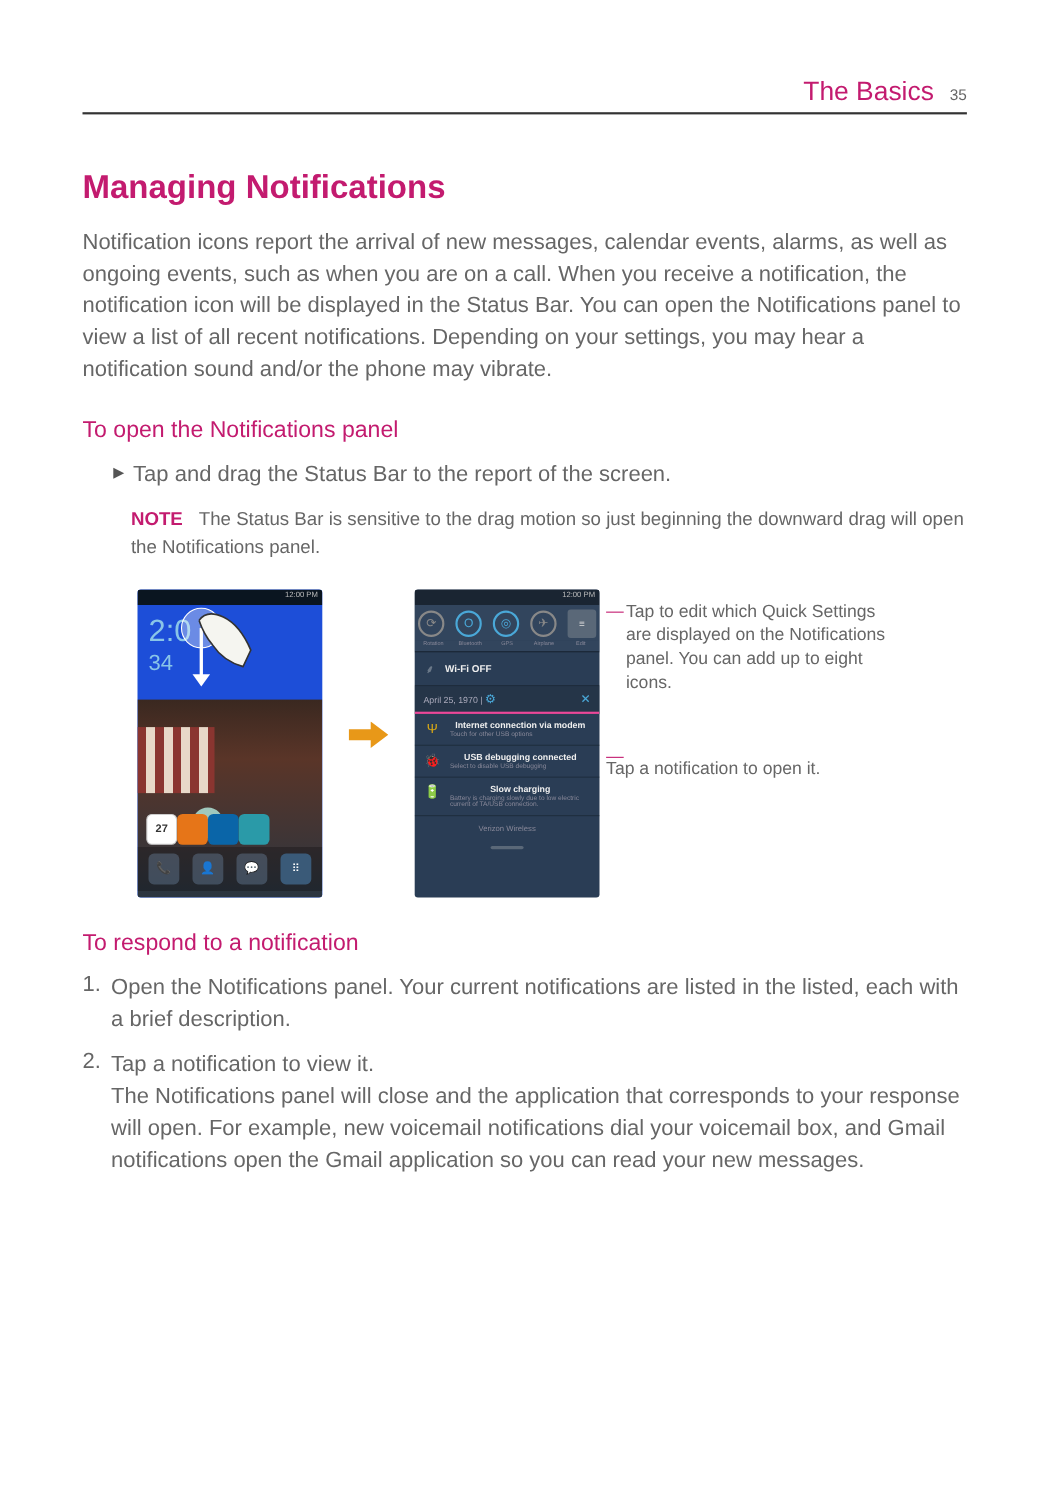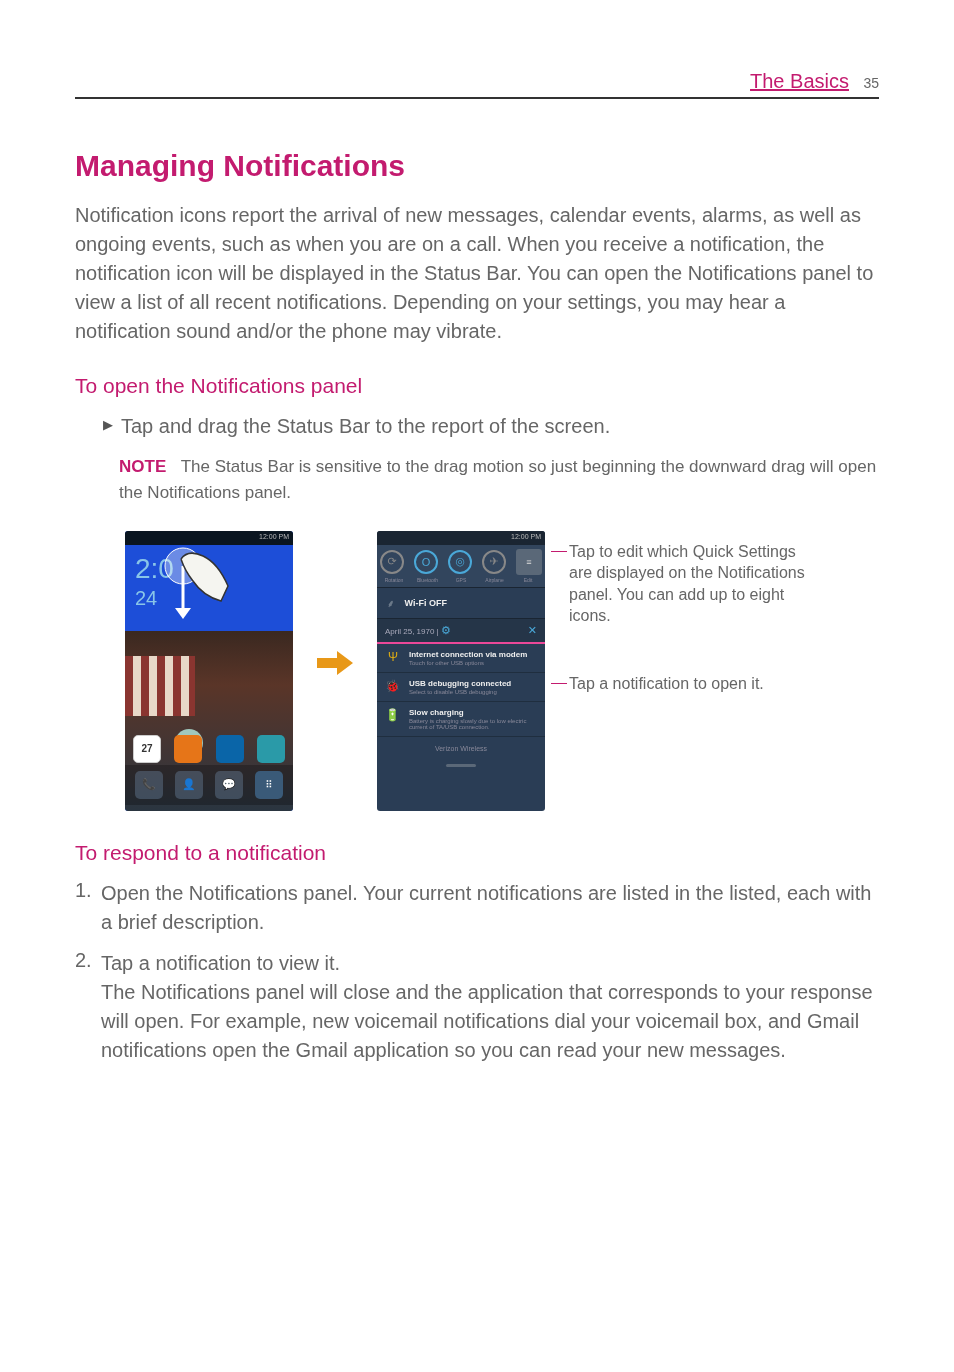--- a/index.html
+++ b/index.html
@@ -15,24 +15,23 @@
       padding: 70px 75px 0 75px;
       color: #555;
     }
     .header-line {
       border-bottom: 2px solid #333;
       padding-bottom: 4px;
       margin-bottom: 50px;
       text-align: right;
     }
     .header-section {
-      font-size: 20px;
+      font-size: 24px;
       color: #c31b6f;
       font-weight: normal;
-      text-decoration: underline;
     }
     .page-num {
       font-size: 14px;
       color: #666;
       margin-left: 10px;
       vertical-align: baseline;
     }
     h1.title {
       color: #c31b6f;
       font-size: 30px;
@@ -132,21 +131,21 @@
       width: 70px;
       height: 60px;
       background: repeating-linear-gradient(90deg, #8a3530 0, #8a3530 8px, #e8d8c8 8px, #e8d8c8 16px);
     }
     .dock-row1 {
       position: absolute;
       bottom: 48px;
       left: 0;
       right: 0;
       display: flex;
-      justify-content: space-between;
+      justify-content: flex-start;
       padding: 0 8px;
     }
     .dock-row2 {
       position: absolute;
       bottom: 6px;
       left: 0;
       right: 0;
       display: flex;
       justify-content: space-around;
       padding: 0 4px;
@@ -267,21 +266,21 @@
     .ni-icon {
       width: 16px;
       margin-right: 8px;
       font-size: 12px;
       text-align: center;
     }
     .ni-usb { color: #d8a815; }
     .ni-bug { color: #c84525; }
     .ni-bat { color: #4a9aba; }
     .ni-text { flex: 1; }
-    .ni-title { font-size: 8px; font-weight: bold; color: #eee; }
+    .ni-title { font-size: 8px; font-weight: bold; color: #eee; text-align: center; }
     .ni-sub { font-size: 6px; color: #889; margin-top: 1px; }
     .carrier-row {
       text-align: center;
       font-size: 7px;
       color: #889;
       padding: 8px 0;
     }
     .handle {
       width: 30px;
       height: 3px;
@@ -296,20 +295,21 @@
       color: #666;
       line-height: 1.35;
     }
     .callout-1 {
       display: flex;
       margin-bottom: 46px;
       justify-content: flex-end;
     }
     .callout-2 {
       display: flex;
+      flex-direction: column;
     }
     .co-line {
       width: 16px;
       border-top: 1px solid #c31b6f;
       margin-top: 10px;
       margin-right: 2px;
       flex-shrink: 0;
     }
     .co-text { max-width: 240px; }
     .ol-item {
@@ -369,21 +369,21 @@
 </div>
 
 <div class="figure-row">
 
   <div class="phone-screen">
     <div class="status-bar-1">
       <span>12:00 PM</span>
     </div>
     <div class="clock-widget">
       <div class="clock-big">2:0</div>
-      <div class="clock-temp">24</div>
+      <div class="clock-temp">34</div>
     </div>
     <div class="photo-bg"></div>
     <div class="stripes"></div>
     <div class="finger-graphic">
       <svg viewBox="0 0 110 110">
         <circle cx="40" cy="25" r="18" fill="rgba(255,255,255,0.35)" stroke="#fff" stroke-width="1"></circle>
         <path d="M 40 25 L 40 75" stroke="#fff" stroke-width="3" fill="none"></path>
         <path d="M 32 67 L 40 78 L 48 67" fill="#fff"></path>
         <path d="M 38 18 Q 45 8 60 15 Q 75 22 85 45 L 78 60 Q 60 55 50 40 Q 42 30 38 18" fill="#f5f5f0" stroke="#333" stroke-width="1.5"></path>
       </svg>

